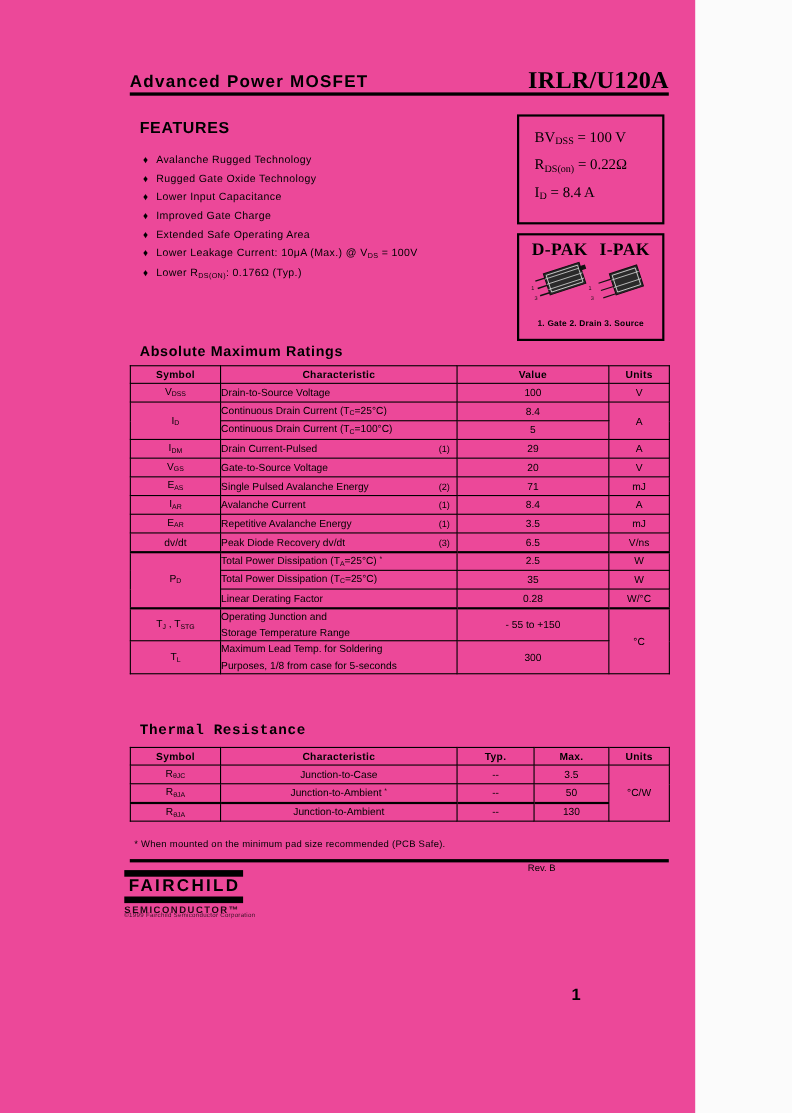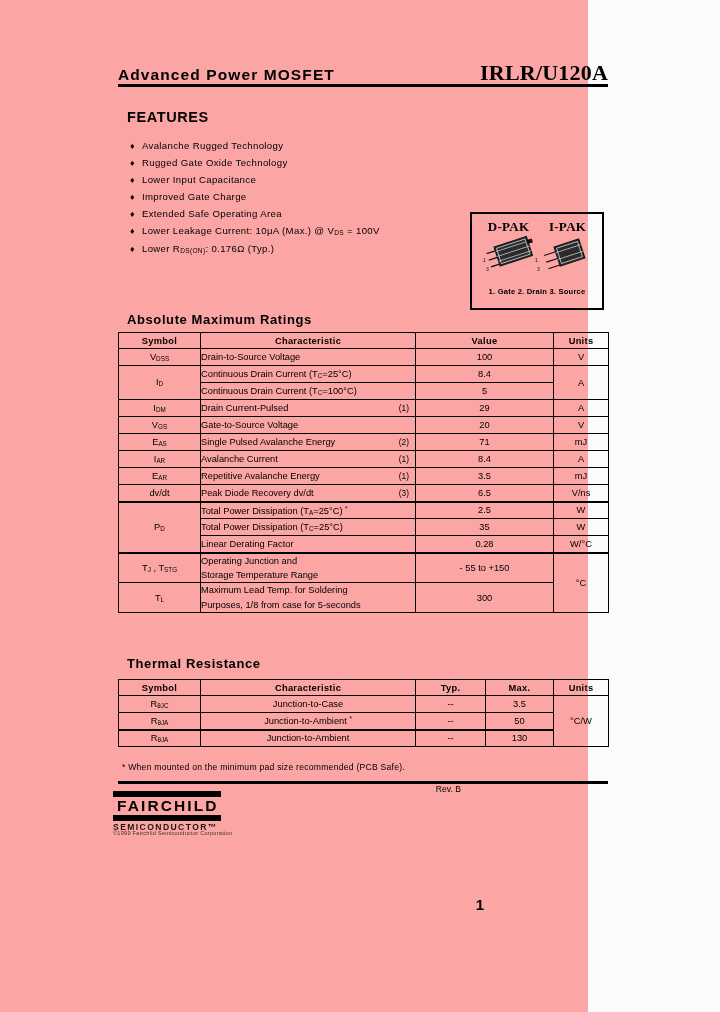--- a/index.html
+++ b/index.html
@@ -13,21 +13,22 @@
     font-family: "Liberation Sans", sans-serif;
     color: #000;
     position: relative;
     overflow: hidden;
   }
   .page {
     position: absolute;
     left: 0; top: 0;
     width: 588px;
     height: 1012px;
-    background: #fca5a5;
+    background: #ec4899;
+    padding-left: 44px;
   }
 
   
   .hdr {
     position: absolute;
     left: 118px; top: 58px;
     width: 490px;
     display: flex;
     align-items: flex-end;
     justify-content: space-between;
@@ -105,21 +106,21 @@
     position: absolute;
     left: 470px; top: 212px;
     width: 134px; height: 98px;
     border: 2px solid #000;
     box-sizing: border-box;
   }
   .pkg-names {
     display: flex;
     justify-content: space-around;
     font-family: "Liberation Serif", serif;
-    font-size: 13px;
+    font-size: 16px;
     font-weight: bold;
     padding: 5px 6px 0 6px;
     letter-spacing: 0.3px;
   }
   .pkg-art {
     position: relative;
     height: 52px;
   }
   .pkg-caption {
     text-align: center;
@@ -269,20 +270,27 @@
       <div class="feat">
         <span class="bullet">♦</span>
         <span>Lower  Leakage  Current: 10μA (Max.)  @  V<sub>DS</sub> = 100V</span>
       </div>
       <div class="feat">
         <span class="bullet">♦</span>
         <span>Lower  R<sub>DS(ON)</sub>: 0.176Ω (Typ.)</span>
       </div>
     </div>
 
+  <div class="specbox">
+    <div id="spec-lines">
+        <div class="spec-line">BV<sub>DSS</sub>  =  100 V</div>
+        <div class="spec-line">R<sub>DS(on)</sub> =  0.22Ω</div>
+        <div class="spec-line">I<sub>D</sub>  =  8.4 A</div>
+      </div>
+  </div>
 
   <div class="pkgbox">
     <div class="pkg-names">
       <span>D-PAK</span>
       <span>I-PAK</span>
     </div>
     <div class="pkg-art">
       <svg width="130" height="52" viewBox="0 0 130 52">
         <g fill="#111" stroke="#111">
 
@@ -414,21 +422,21 @@
           <td class="c-sym">T<sub>L</sub></td>
           <td class="c-char two-line">
             <div>Maximum  Lead  Temp.  for  Soldering</div>
             <div>Purposes, 1/8   from  case  for  5-seconds</div>
           </td>
           <td class="c-val">300</td>
         </tr>
       </tbody>
   </table>
 
-  <div class="sec-title" style="left:127px; top:656px;">Thermal  Resistance</div>
+  <div class="sec-title" style="left:127px; top:656px;font-family:Liberation Mono, monospace;">Thermal  Resistance</div>
 
   <table class="ds" id="thermal-table" style="left:118px; top:679px; width:490px;">
     <colgroup>
       <col style="width:82px">
         <col style="width:215px">
         <col style="width:70px">
         <col style="width:68px">
         <col style="width:55px">
     </colgroup>
     <tbody id="thermal-body">

